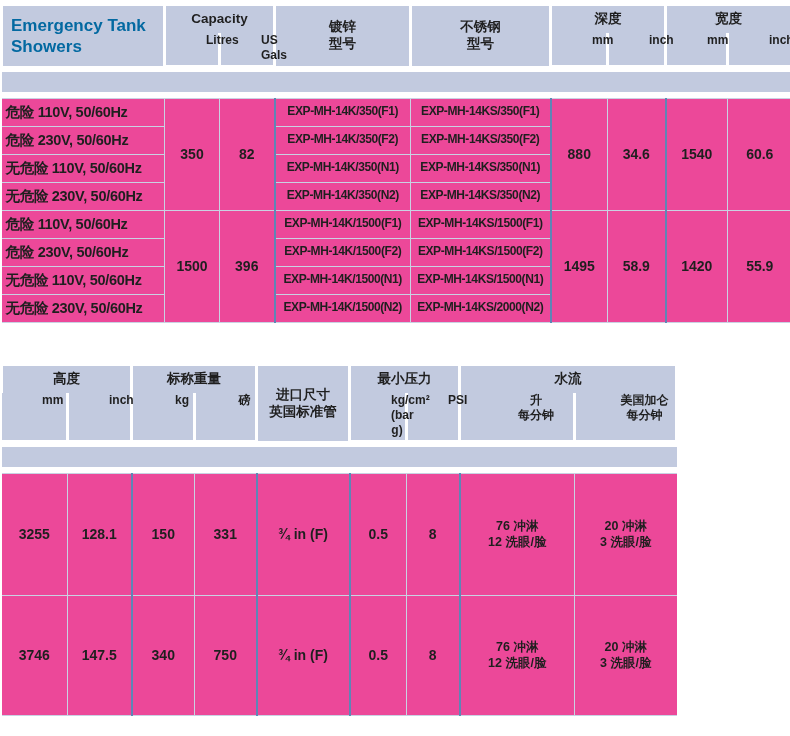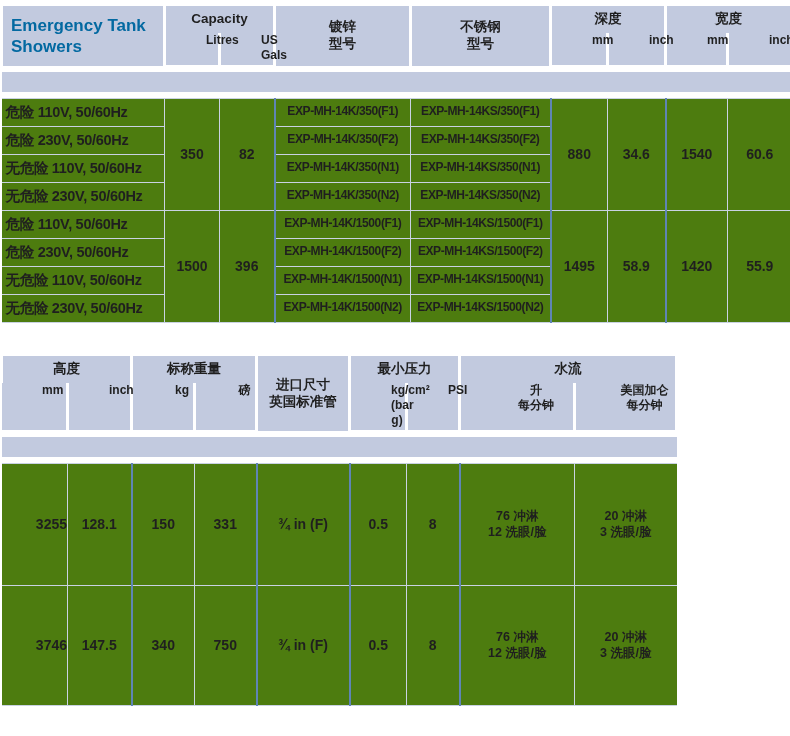--- a/index.html
+++ b/index.html
@@ -10,21 +10,21 @@
     font-family: "Liberation Sans", "DejaVu Sans", sans-serif;
     color: #1f1f1f;
     overflow: hidden;
   }
   table {
     border-collapse: collapse;
     table-layout: fixed;
     position: absolute;
   }
   #table1 { left: 0; top: 3px; width: 790px; }
-  #table2 { left: 0; top: 353px; width: 675px; }
+  #table2 { left: 0; top: 363px; width: 675px; }
 
   
   th {
     background: #c2cadf;
     border: 3px solid #ffffff;
     font-weight: 700;
     text-align: center;
     vertical-align: middle;
     white-space: pre-line;
     font-size: 13.5px;
@@ -45,40 +45,40 @@
   tr.hA#t1hA th, tr.hA th { height: 28px; }
   tr.hB th { height: 31px; }
 
   
   tr.gap td { border: none; background: #ffffff; height: 6px; padding: 0; }
   tr.band td { border: none; background: #c2cadf; height: 20px; padding: 0; }
 
   
   td {
     border: 1px solid #c9d2e3;
-    background: #4d7c0f;
+    background: #ec4899;
     text-align: center;
     vertical-align: middle;
     font-weight: 700;
     font-size: 14px;
     white-space: pre-line;
     line-height: 1.3;
   }
   td.dsep { border-left: 2px solid #5f85b6; }
   td.lbl {
     text-align: left;
     padding-left: 4px;
     border-left: none;
     font-size: 14.5px;
     letter-spacing: -0.3px;
   }
   td.model { font-size: 12px; letter-spacing: -0.4px; padding: 0 1px; }
   #table1 tr.dr { height: 28px; }
   #table1 td.lbl, #table1 td:last-child { border-right: none; }
-  #table2 td:first-child { border-left: none; text-align: right; }
+  #table2 td:first-child { border-left: none; }
   #table2 td:last-child { border-right: none; }
   #table2 tr.r1 { height: 122px; }
   #table2 tr.r2 { height: 120px; }
   td.flow { font-size: 12.5px; }
   td.inlet { font-size: 14px; }
 </style>
 </head>
 <body>
 
 <table id="table1">
@@ -167,21 +167,21 @@
     <td class="model">EXP-MH-14KS/1500(F2)</td>
   </tr>
   <tr class="dr">
     <td class="lbl">无危险 110V, 50/60Hz</td>
     <td class="model dsep">EXP-MH-14K/1500(N1)</td>
     <td class="model">EXP-MH-14KS/1500(N1)</td>
   </tr>
   <tr class="dr">
     <td class="lbl">无危险 230V, 50/60Hz</td>
     <td class="model dsep">EXP-MH-14K/1500(N2)</td>
-    <td class="model">EXP-MH-14KS/1500(N2)</td>
+    <td class="model">EXP-MH-14KS/2000(N2)</td>
   </tr>
 </tbody>
   </table>
 
 <table id="table2">
   <colgroup>
     <col style="width:66px">
       <col style="width:64px">
     <col style="width:63px">
       <col style="width:62px">

